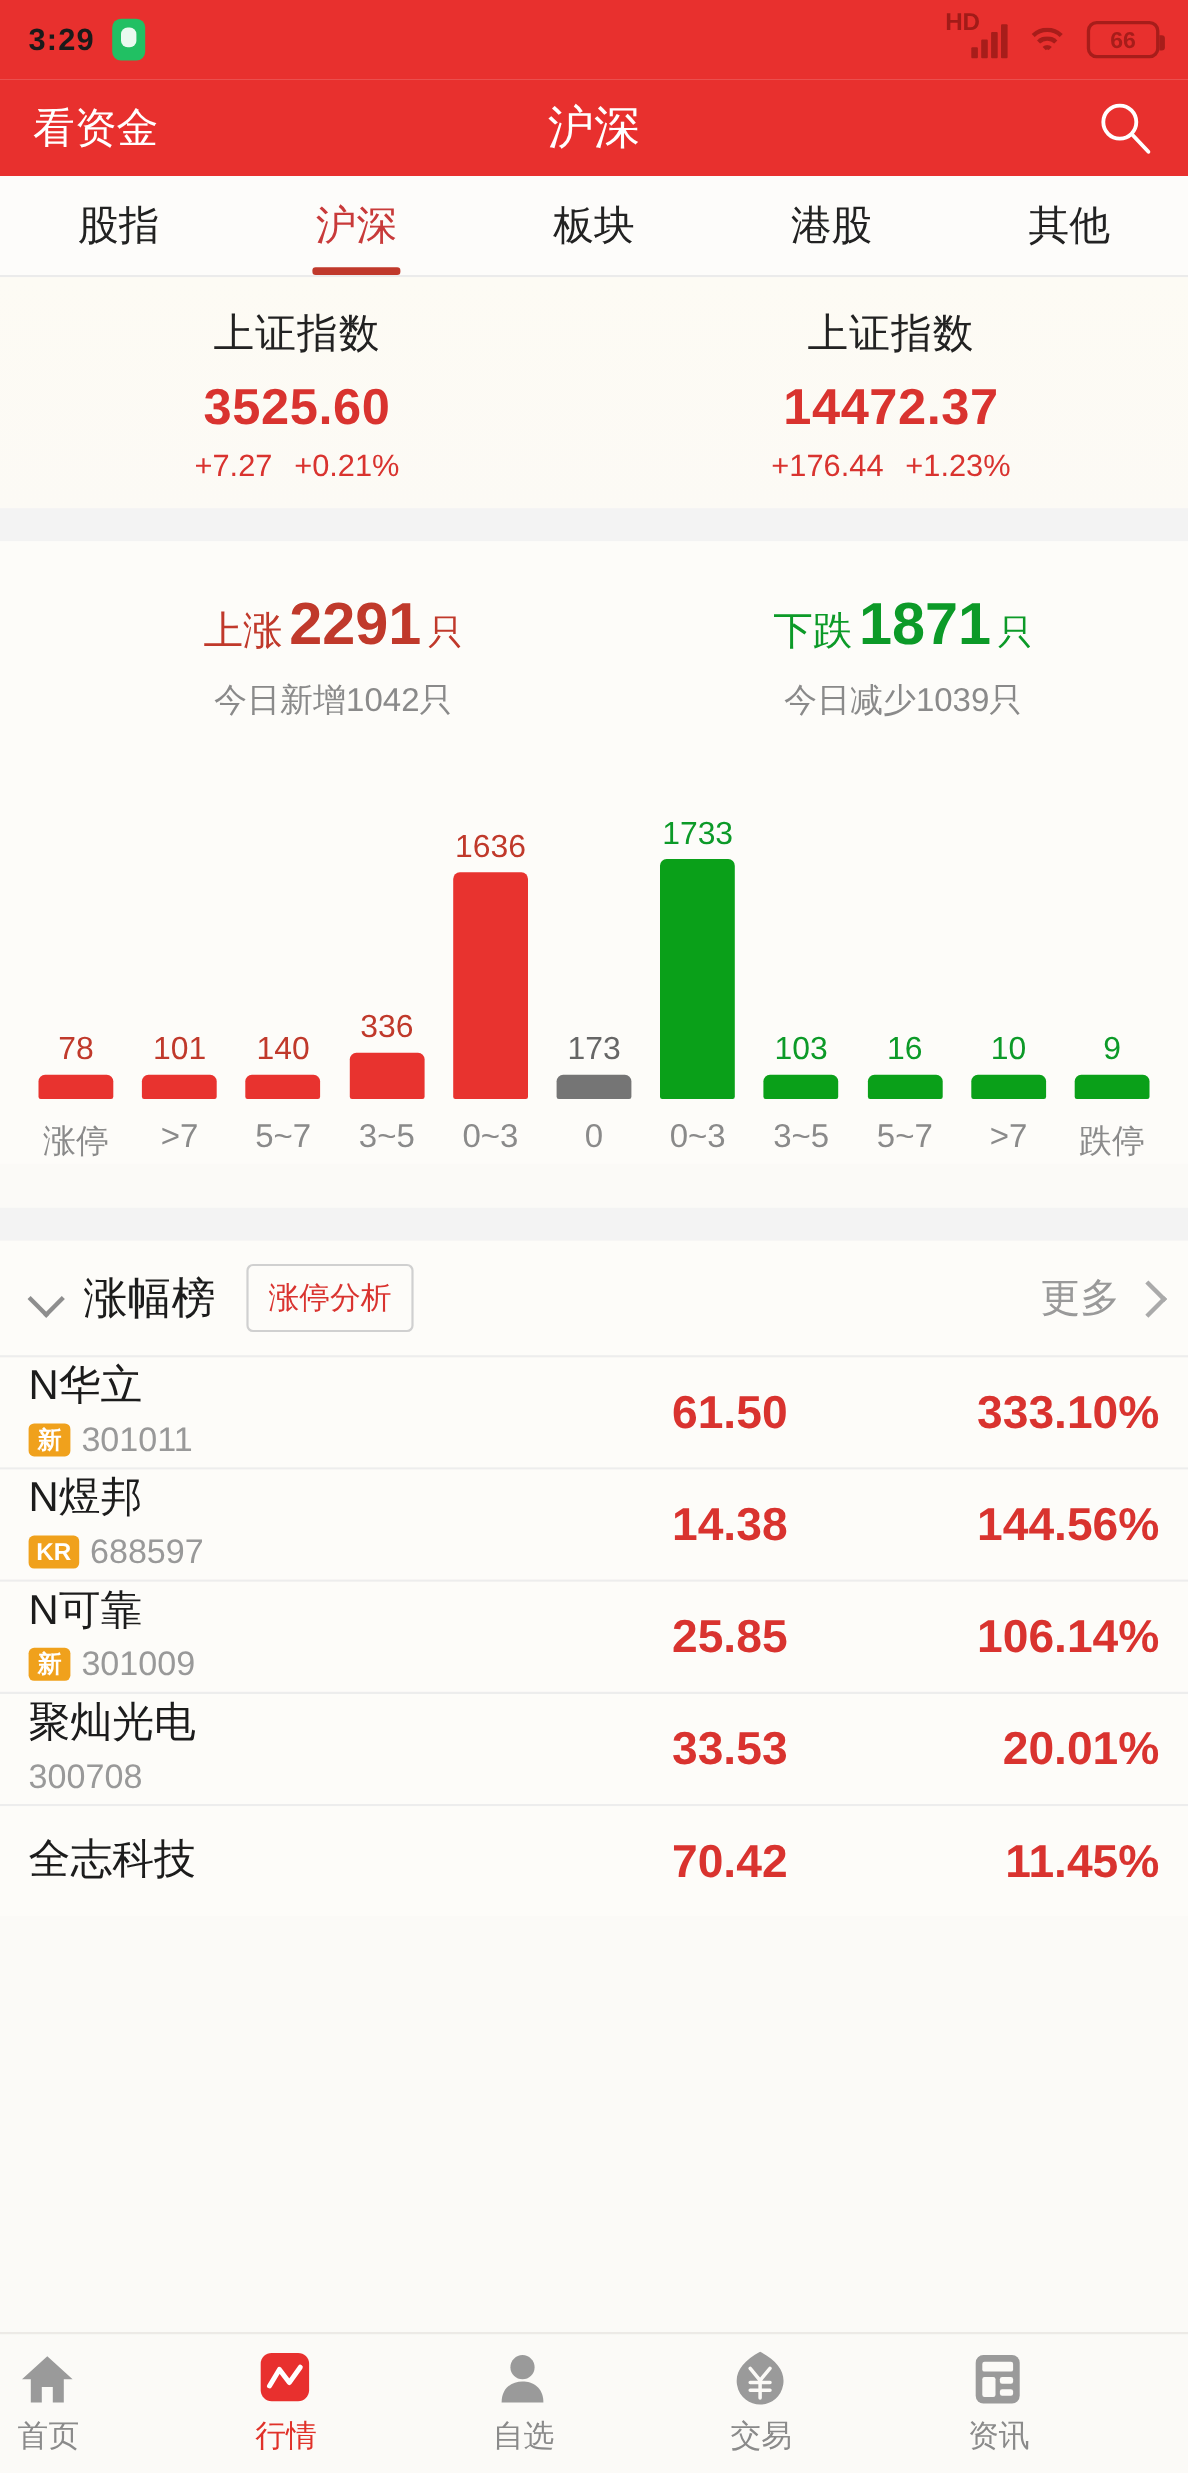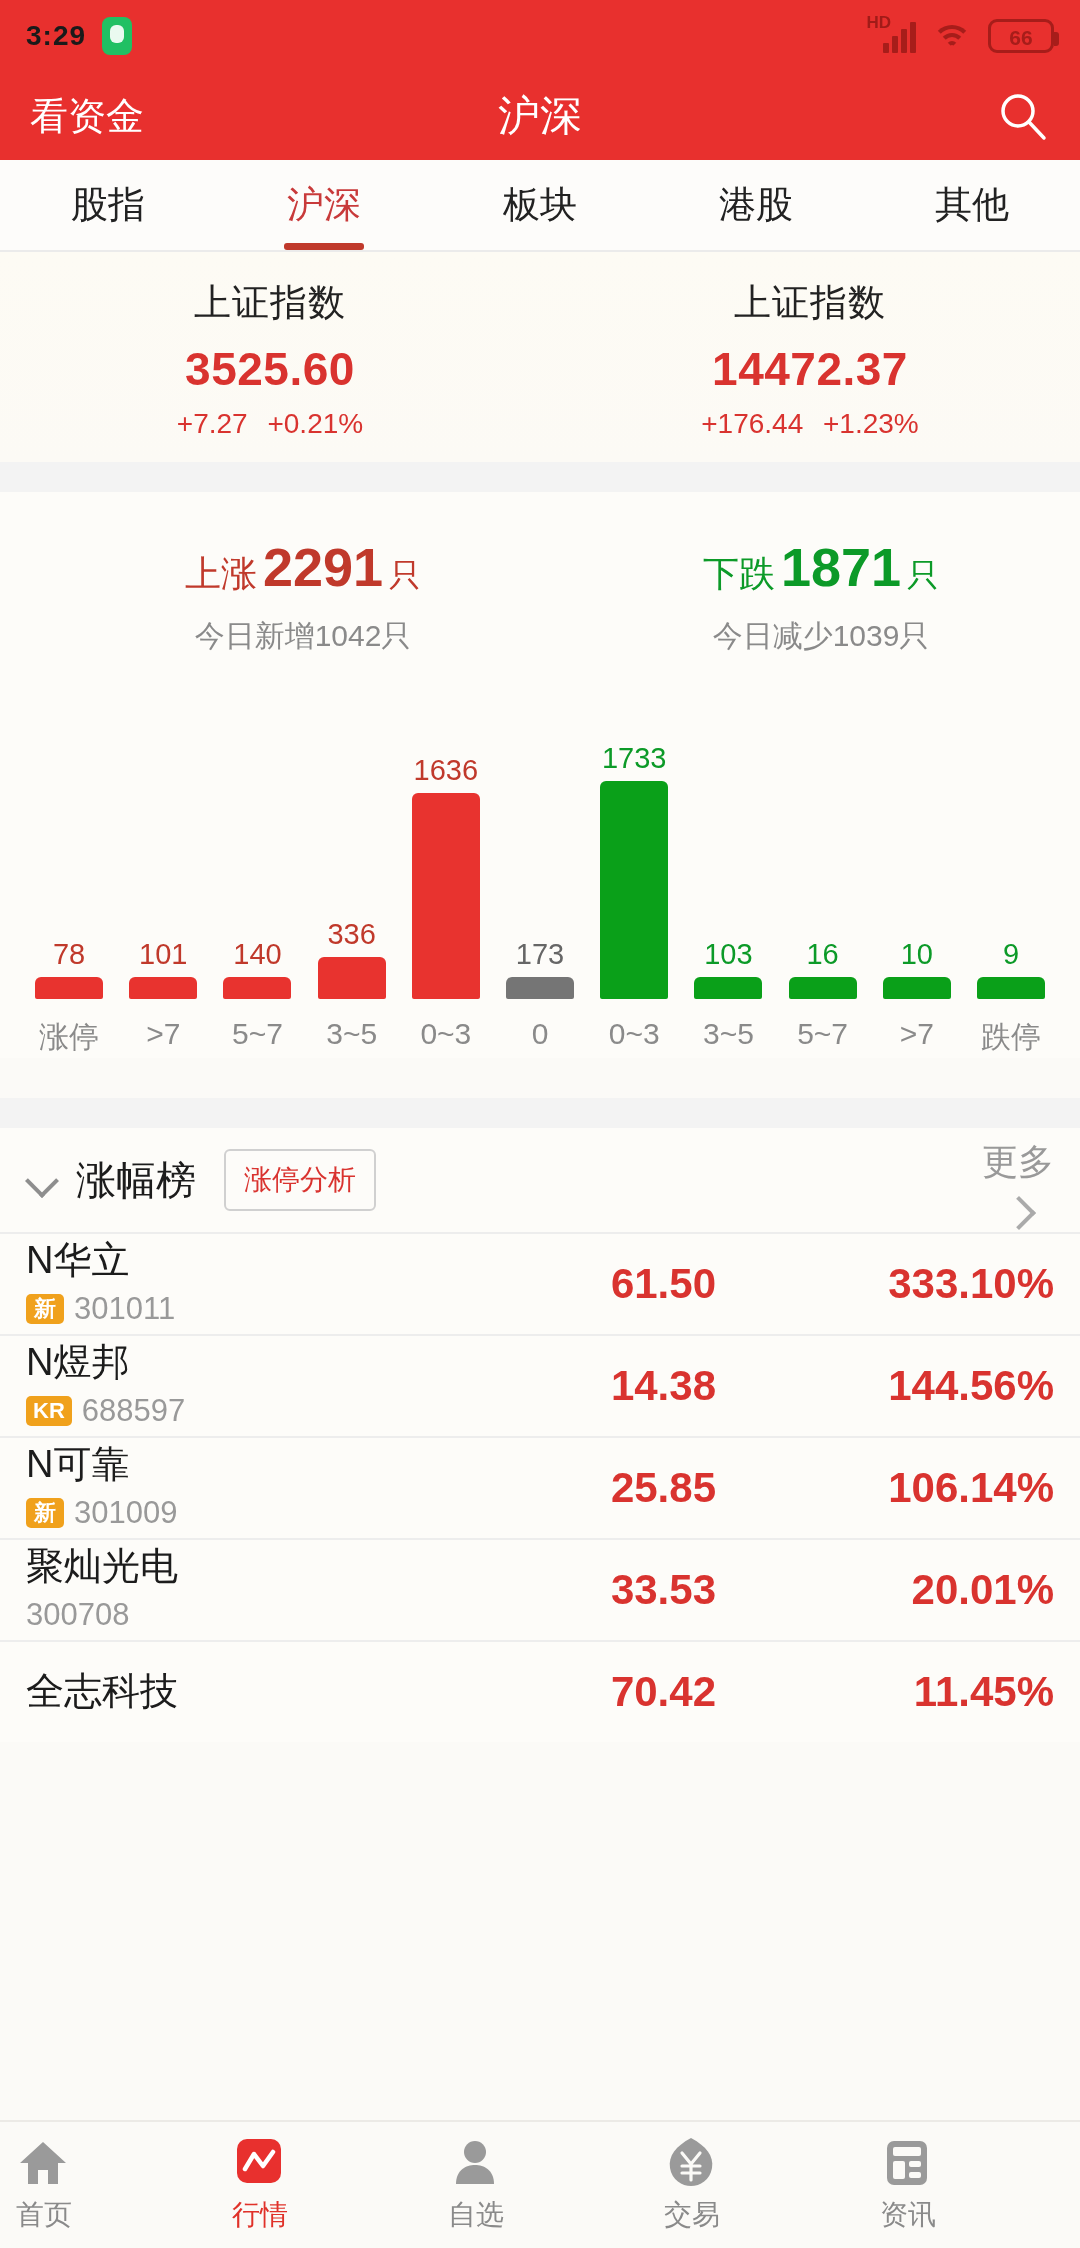--- a/index.html
+++ b/index.html
@@ -19,21 +19,21 @@
   .sb-time { font-size:28px; font-weight:700; letter-spacing:1px; color:#1a1a1a; }
   .sb-chat {
     width:30px; height:38px; margin-left:16px; border-radius:8px;
     background:#21c063; position:relative;
   }
   .sb-chat:after{
     content:""; position:absolute; left:8px; top:8px; width:14px; height:18px;
     border-radius:6px; background:#eafaf0;
   }
   .sb-right { margin-left:auto; display:flex; align-items:flex-end; gap:16px; }
-  .sb-hd { font-size:17px; font-weight:700; color:#a11b18; line-height:1;
+  .sb-hd { font-size:22px; font-weight:700; color:#a11b18; line-height:1;
            position:relative; top:-22px; left:8px; }
   .sb-sig { display:flex; align-items:flex-end; gap:3px; }
   .sb-sig i { display:block; width:6px; background:#a71d1a; border-radius:1px; }
   .sb-sig i:nth-child(1){height:10px}
   .sb-sig i:nth-child(2){height:17px}
   .sb-sig i:nth-child(3){height:24px}
   .sb-sig i:nth-child(4){height:31px}
   .sb-wifi { width:40px; height:32px; position:relative; }
   .sb-wifi span{ position:absolute; left:50%; transform:translateX(-50%);
      border:4px solid #a71d1a; border-bottom-color:transparent;
@@ -128,21 +128,21 @@
     content:""; position:absolute; left:4px; top:6px; width:20px; height:20px;
     border-right:4px solid #8e8e8e; border-bottom:4px solid #8e8e8e;
     transform:rotate(45deg);
   }
   .lh-title { font-size:40px; color:#1c1c1c; margin-left:16px; }
   .lh-btn {
     margin-left:28px; border:2px solid #d0d0d0; border-radius:6px;
     padding:10px 18px; font-size:28px; color:#d9332f; background:#fdfcf9;
   }
   .lh-more { margin-left:auto; display:flex; align-items:center; gap:14px;
-             font-size:36px; color:#999;flex-direction:column; }
+             font-size:36px; color:#999; }
   .chev-right { width:22px; height:22px; position:relative; }
   .chev-right:before{
     content:""; position:absolute; width:20px; height:20px;
     border-right:4px solid #aaa; border-top:4px solid #aaa;
     transform:rotate(45deg);
   }
   .hr { height:2px; background:#ededed; }
 
   
   .stock-row {

